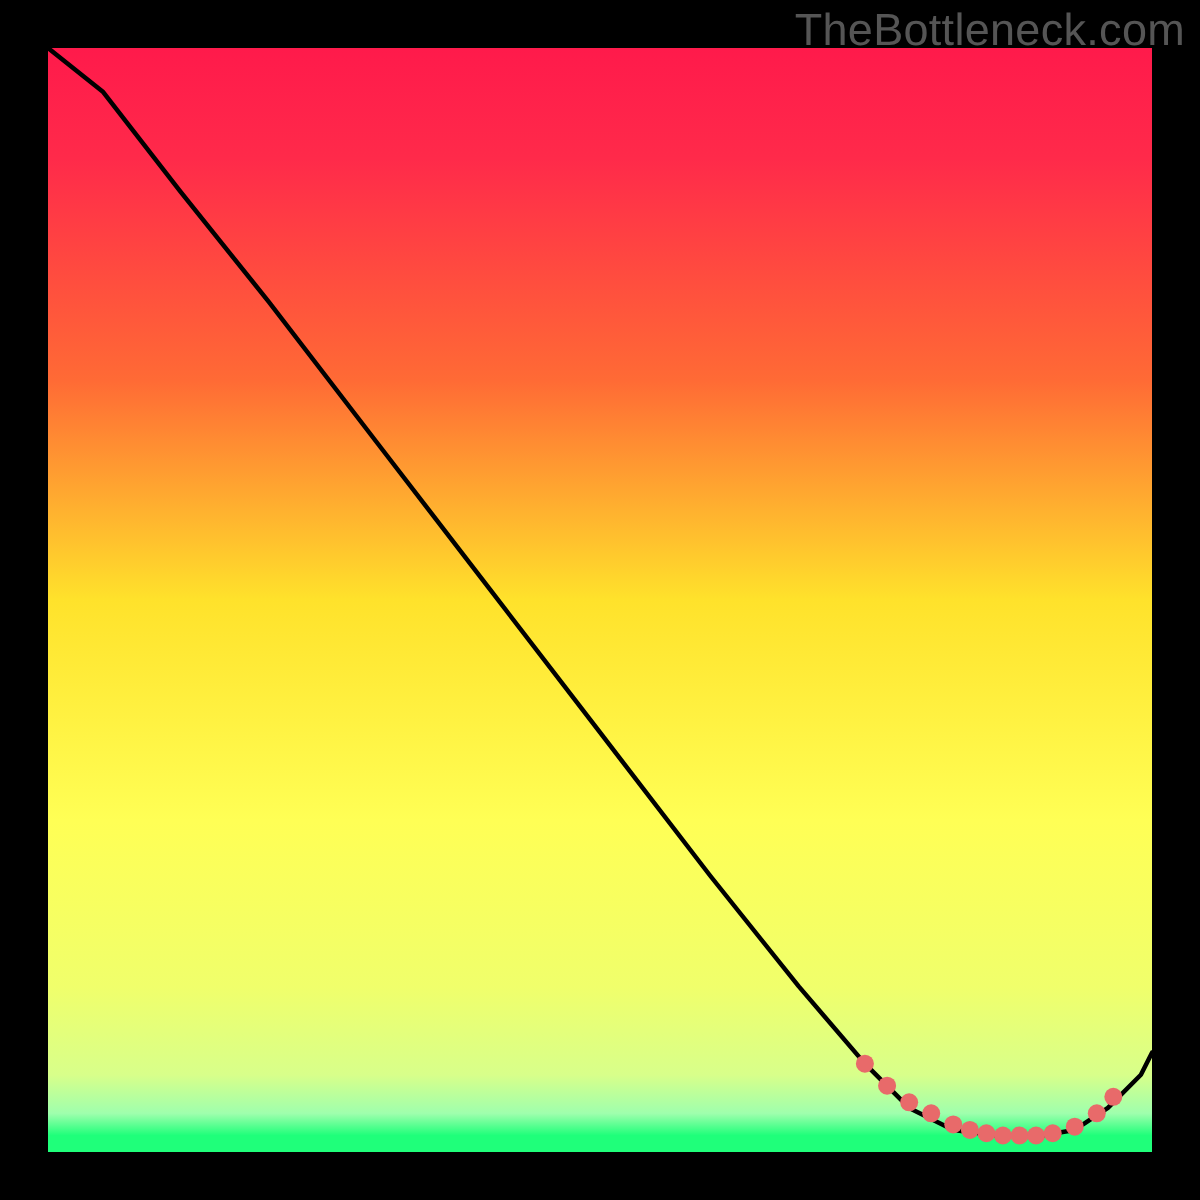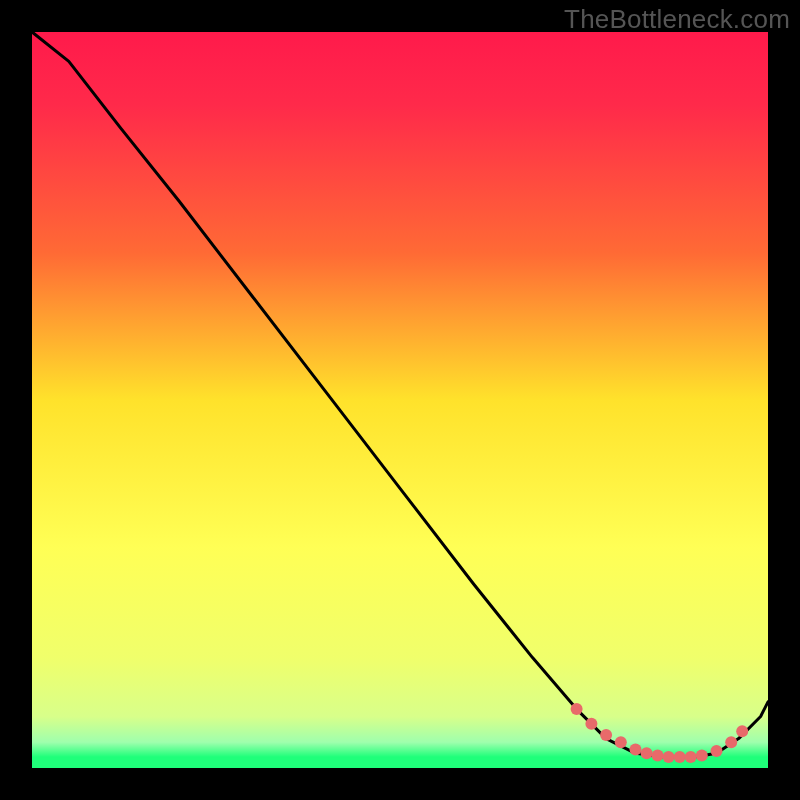--- a/index.html
+++ b/index.html
@@ -15,21 +15,21 @@
     position: relative;
     width: 800px;
     height: 800px;
     background: #000;
   }
   .watermark {
     position: absolute;
     top: 4px;
     right: 10px;
     color: #555;
-    font-size: 26px;
+    font-size: 30px;
     font-weight: 500;
     letter-spacing: 0.2px;
     user-select: none;
   }
   svg {
     display: block;
   }
 </style>
 </head>
 <body>

